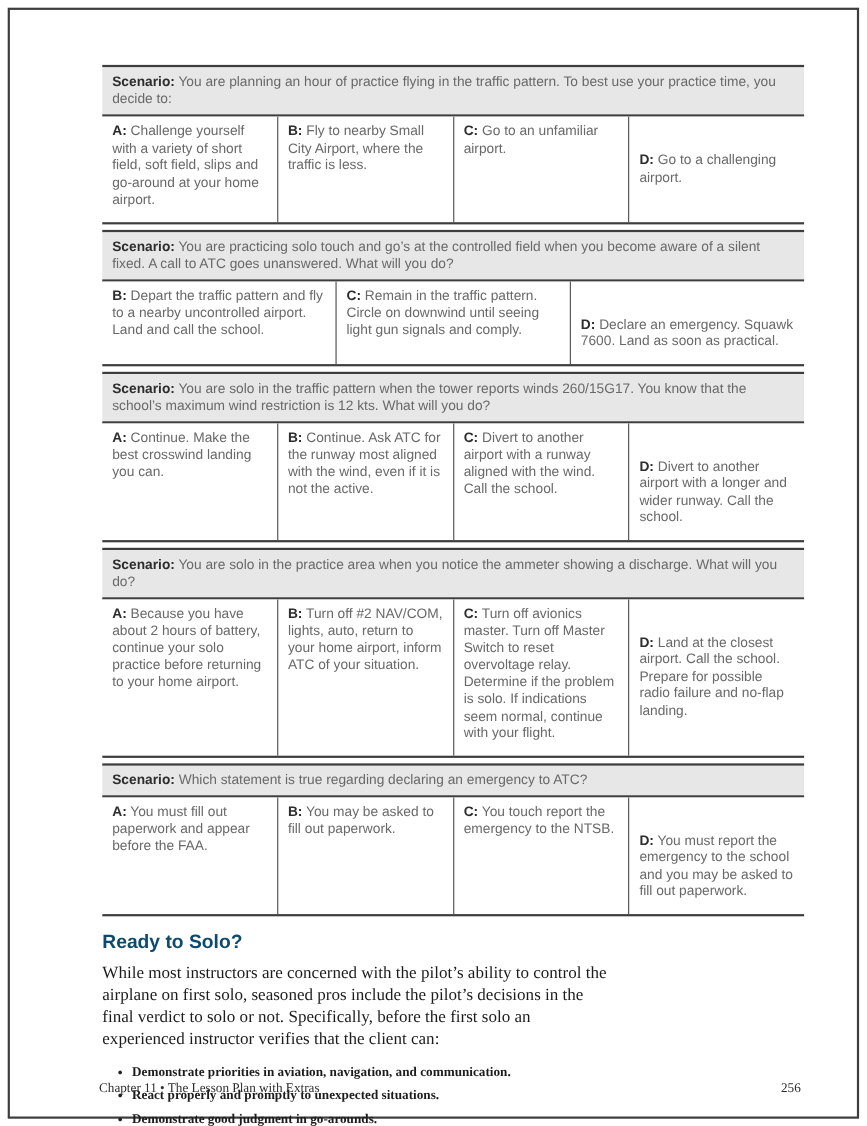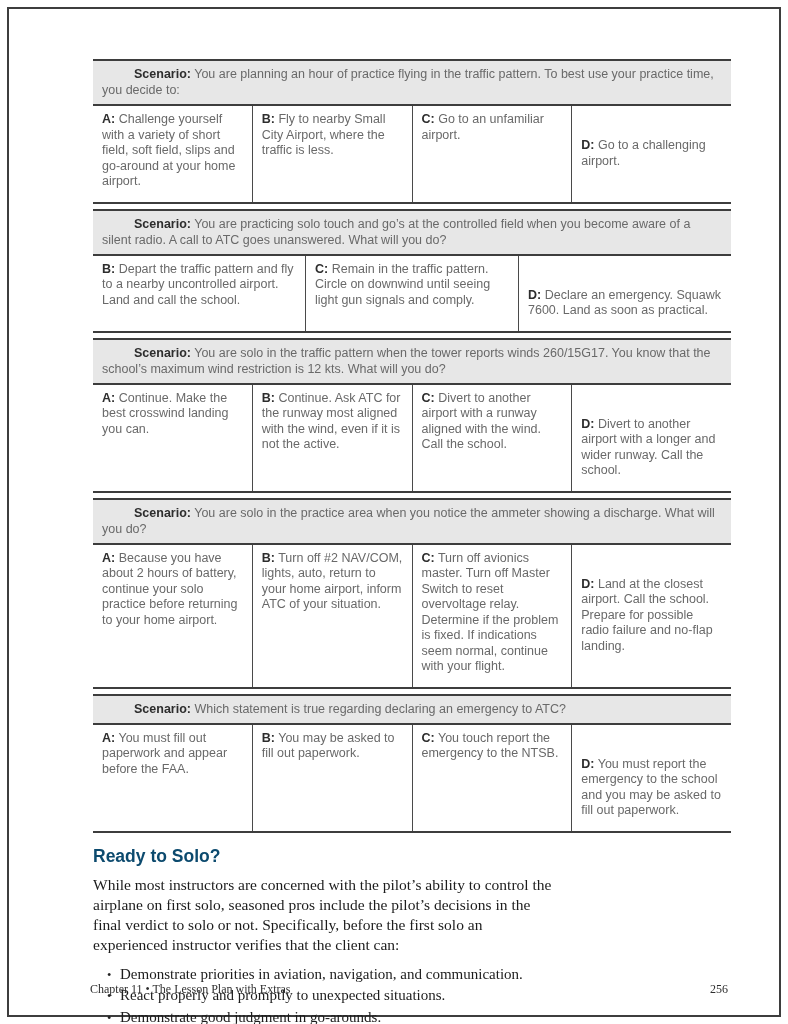--- a/index.html
+++ b/index.html
@@ -13,39 +13,39 @@
   }
   .content { position:absolute; left:93px; top:59px; width:638px; }
 
   
   .scenario-table { margin-bottom:5px; }
   .scenario-bar {
     background:#e7e7e7;
     border-top:2px solid #3d3d3d; border-bottom:2px solid #3d3d3d;
     padding:5px 9px 6px; font-size:12.5px; line-height:16px; color:#696969;
   }
-  .sc-label { font-weight:bold; color:#2d2d2d;margin-left:32px; }
+  .sc-label { font-weight:bold; color:#2d2d2d; }
   .options-row { display:flex; align-items:stretch; border-bottom:2px solid #3d3d3d; background:#fff; }
   .option-cell {
     flex:1 1 0; padding:6px 9px 12px; font-size:12.5px; line-height:15.5px;
     color:#696969; border-right:1.5px solid #4a4a4a;
   }
   .option-cell:last-child { border-right:none;margin-top:26px; }
   .opt-letter { font-weight:bold; color:#2d2d2d; }
 
   
   .body-section { margin-top:13px; font-family:"Liberation Serif", serif; color:#1c1c1c; }
   .section-heading {
     font-family:"Liberation Sans", sans-serif; font-size:17.5px; font-weight:bold;
     color:#0c4a6e; margin:0 0 8px 0;
   }
   .section-paragraph { font-size:15.5px; line-height:20px; margin:0 0 9px 0; width:468px; }
   .bullet-list { list-style:none; margin:0; padding:0 0 0 14px; width:470px; }
   .bullet-list li {
-    font-size:15px; line-height:20.5px; position:relative; padding-left:13px; margin-bottom:1px;
+    font-size:12px; line-height:20.5px; position:relative; padding-left:13px; margin-bottom:1px;font-weight:bold;
   }
   .bullet-list li::before { content:"\2022"; position:absolute; left:0; top:1px; font-size:12.5px; color:#222; }
 
   
   .footer {
     position:absolute; left:90px; right:60px; bottom:27px;
     display:flex; justify-content:space-between; align-items:baseline;
     font-family:"Liberation Serif", serif; font-size:12px; color:#2e2e2e;
   }
 </style>
@@ -77,21 +77,21 @@
       <div class="option-cell">
         <span class="opt-letter">D:</span>
         <span class="opt-text">Go to a challenging airport.</span>
       </div>
     </div>
   </section>
 
   <section class="scenario-table">
     <div class="scenario-bar">
       <span class="sc-label">Scenario:</span>
-      <span class="sc-text">You are practicing solo touch and go’s at the controlled field when you become aware of a silent radio. A call to ATC goes unanswered. What will you do?</span>
+      <span class="sc-text">You are practicing solo touch and go’s at the controlled field when you become aware of a silent fixed. A call to ATC goes unanswered. What will you do?</span>
     </div>
     <div class="options-row">
       <div class="option-cell">
         <span class="opt-letter">B:</span>
         <span class="opt-text">Depart the traffic pattern and fly to a nearby uncontrolled airport. Land and call the school.</span>
       </div>
       <div class="option-cell">
         <span class="opt-letter">C:</span>
         <span class="opt-text">Remain in the traffic pattern. Circle on downwind until seeing light gun signals and comply.</span>
       </div>
@@ -136,21 +136,21 @@
       <div class="option-cell">
         <span class="opt-letter">A:</span>
         <span class="opt-text">Because you have about 2 hours of battery, continue your solo practice before returning to your home airport.</span>
       </div>
       <div class="option-cell">
         <span class="opt-letter">B:</span>
         <span class="opt-text">Turn off #2 NAV/COM, lights, auto, return to your home airport, inform ATC of your situation.</span>
       </div>
       <div class="option-cell">
         <span class="opt-letter">C:</span>
-        <span class="opt-text">Turn off avionics master. Turn off Master Switch to reset overvoltage relay. Determine if the problem is fixed. If indications seem normal, continue with your flight.</span>
+        <span class="opt-text">Turn off avionics master. Turn off Master Switch to reset overvoltage relay. Determine if the problem is solo. If indications seem normal, continue with your flight.</span>
       </div>
       <div class="option-cell">
         <span class="opt-letter">D:</span>
         <span class="opt-text">Land at the closest airport. Call the school. Prepare for possible radio failure and no-flap landing.</span>
       </div>
     </div>
   </section>
 
   <section class="scenario-table">
     <div class="scenario-bar">

